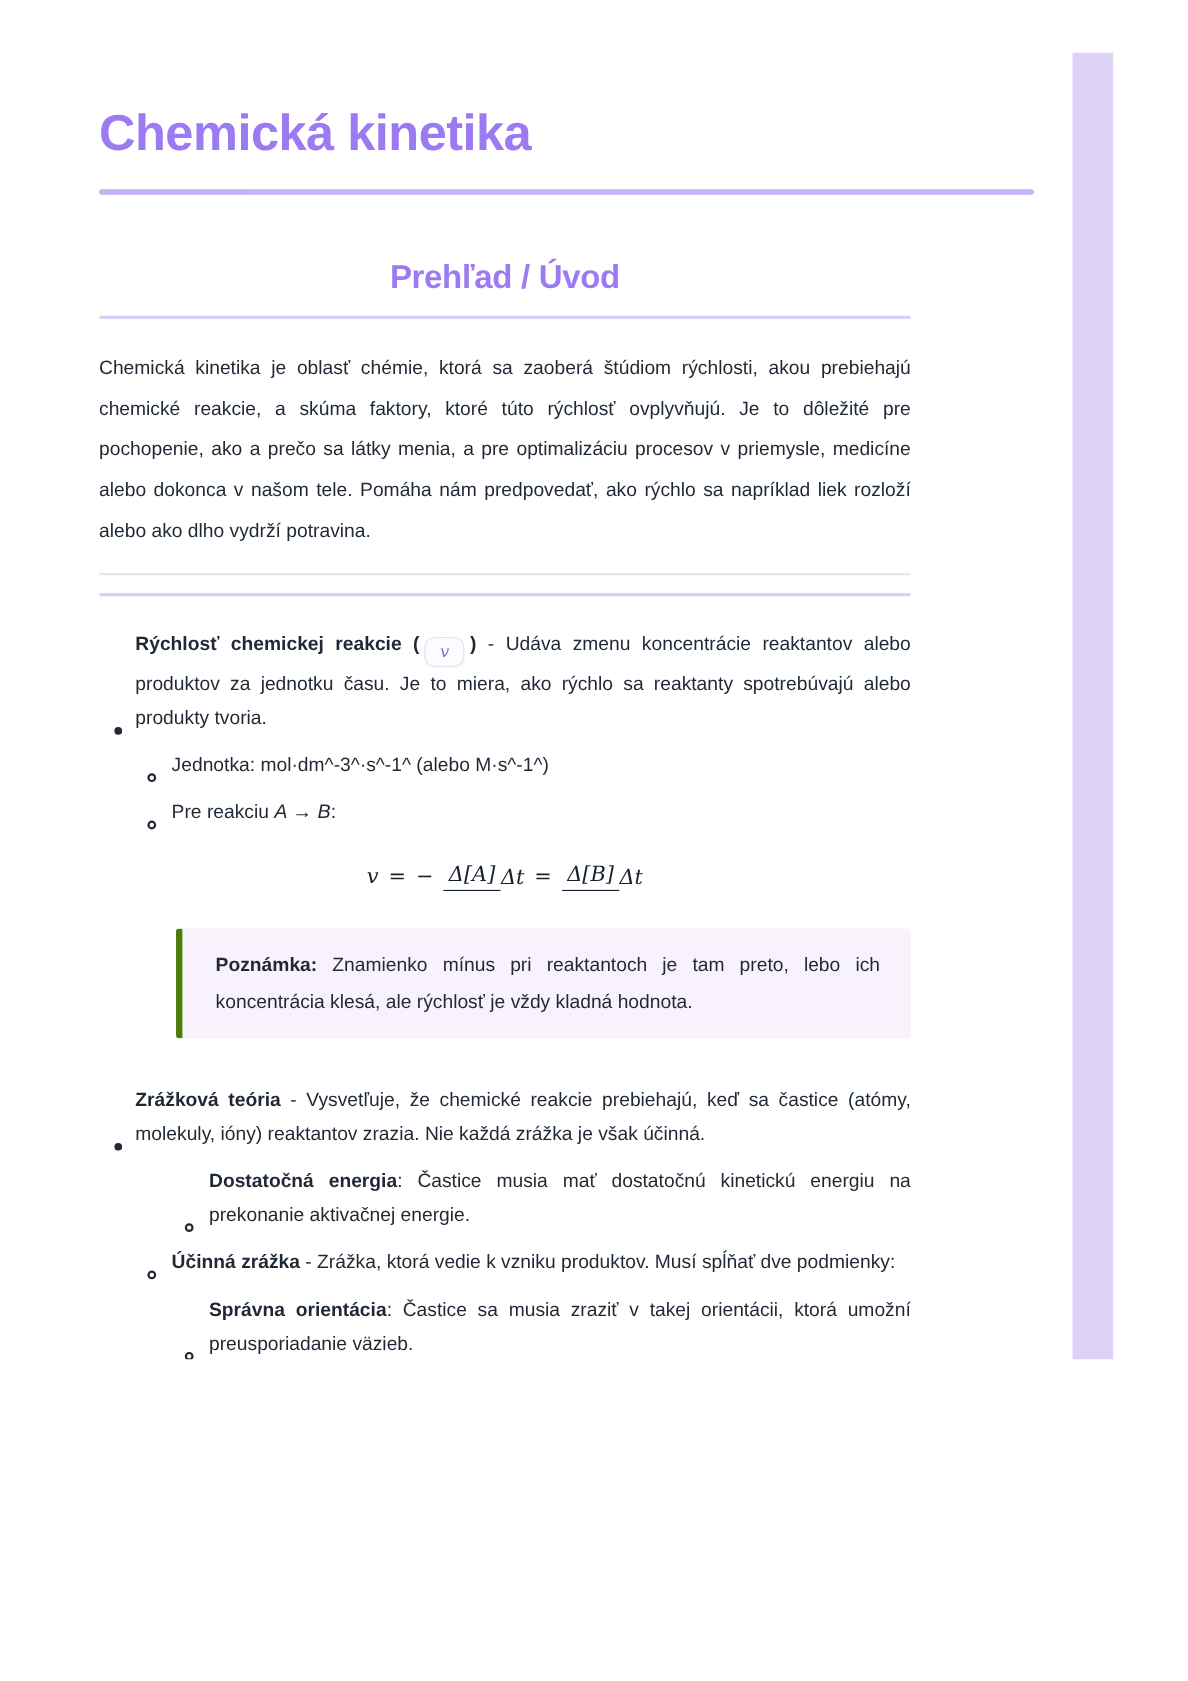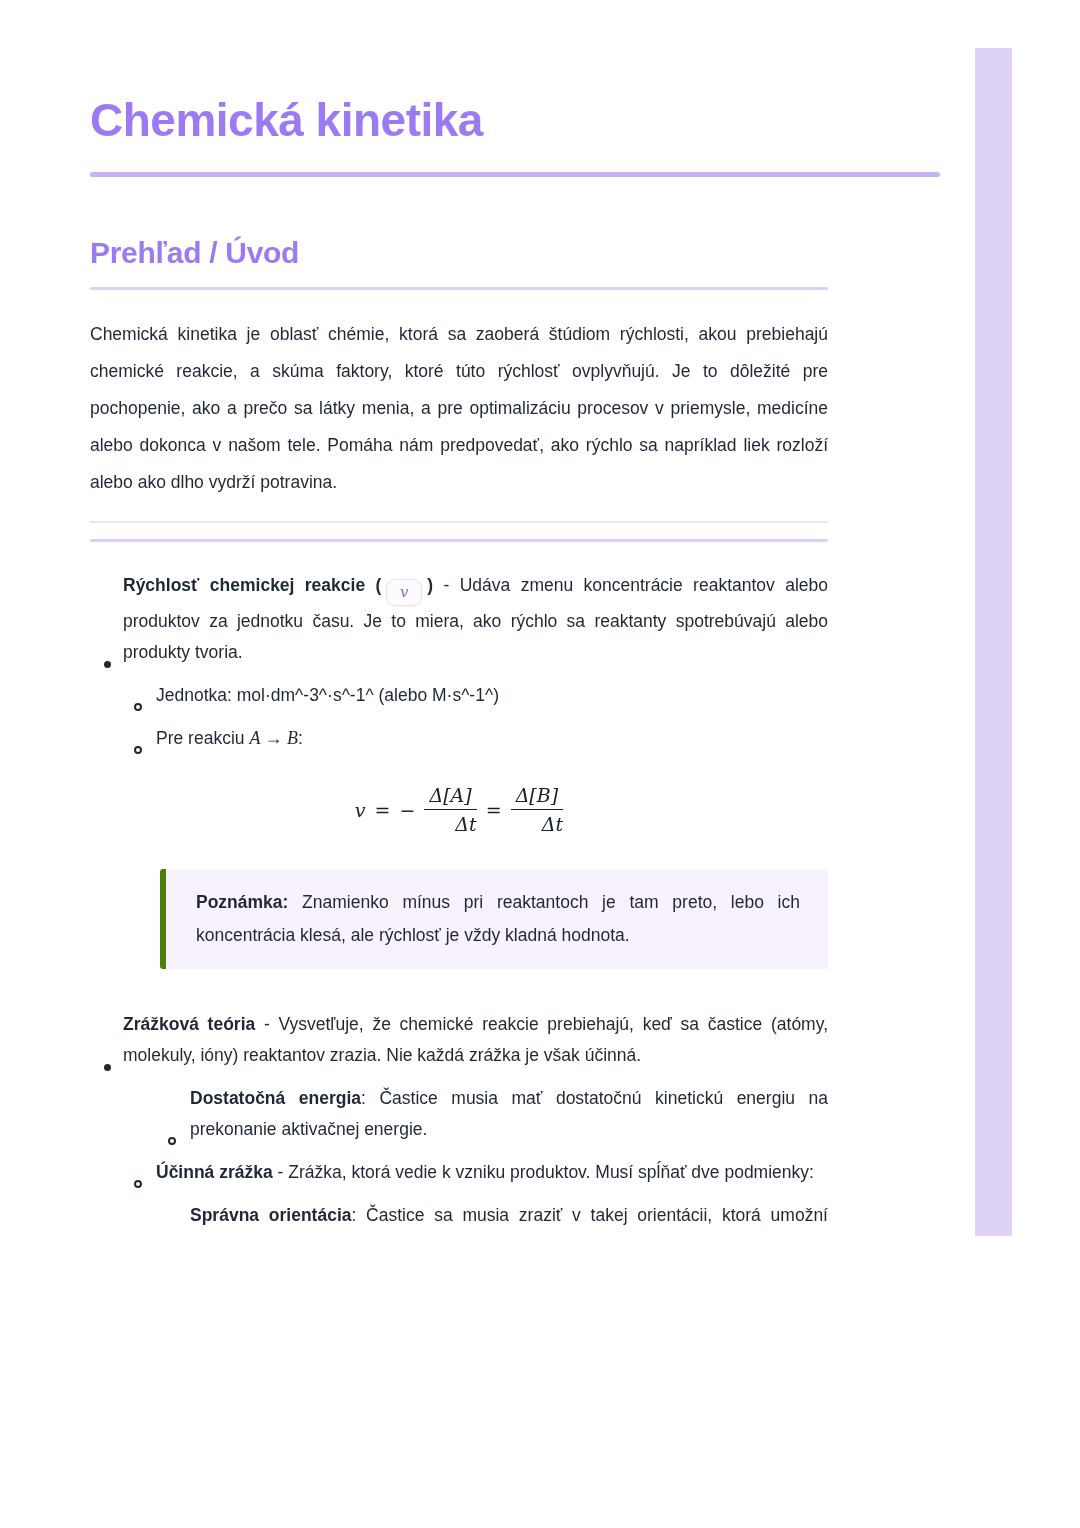--- a/index.html
+++ b/index.html
@@ -44,20 +44,21 @@
     background: #c6b0f6;
     border-radius: 3px;
   }
   .section-heading {
     margin-top: 58px;
     font-size: 30px;
     line-height: 36px;
     font-weight: 800;
     letter-spacing: -0.3px;
     color: #9c7bf2;
+    text-align: center;
   }
   .section-rule {
     margin-top: 16px;
     width: 100%;
     height: 3px;
     background: #ddd0f8;
     border-radius: 2px;
   }
   .intro-paragraph {
     margin-top: 26px;
@@ -110,42 +111,41 @@
     background: #fcfbfd;
     box-shadow: 0 1px 1px rgba(40,30,70,0.05);
     color: #8b66e0;
     font-family: "DejaVu Serif", serif;
     font-style: italic;
     font-weight: 400;
     font-size: 15px;
     vertical-align: -6px;
   }
   .mathvar {
-    font-family: Liberation Serif, serif;
+    font-family: Liberation Sans, sans-serif;
     font-style: italic;
     font-size: 18px;
   }
   .formula-block {
     margin: 30px 0 10px 0;
     width: 100%;
     text-align: center;
     font-family: "DejaVu Serif", serif;
     font-size: 19px;
     color: #16202e;
   }
   .formula-inner {
     display: inline-flex;
     align-items: center;
     gap: 9px;
   }
   .fvar { font-style: italic; }
   .frac {
     display: inline-flex;
-    flex-direction: column;
-    align-items: flex-end;
+    align-items: flex-start;
   }
   .frac .num {
     font-style: italic;
     padding: 0 5px 3px 5px;
     border-bottom: 1.6px solid #16202e;
   }
   .frac .den {
     font-style: italic;
     padding-top: 3px;
   }

